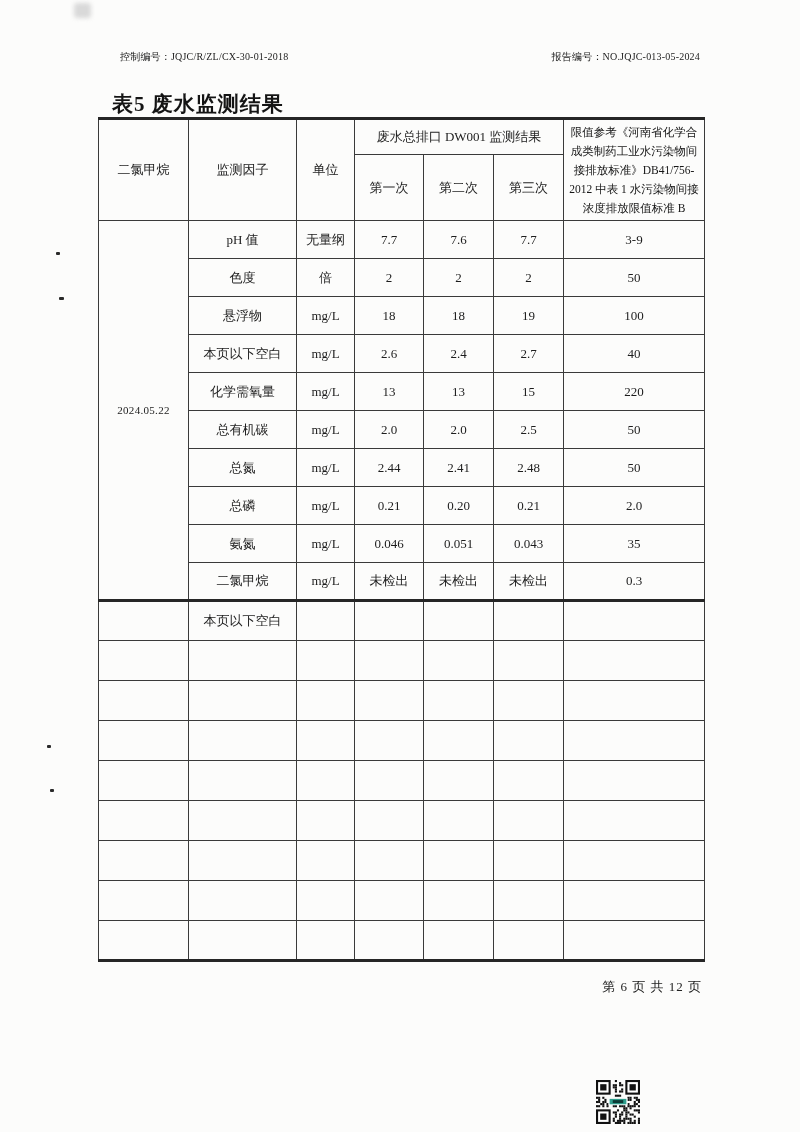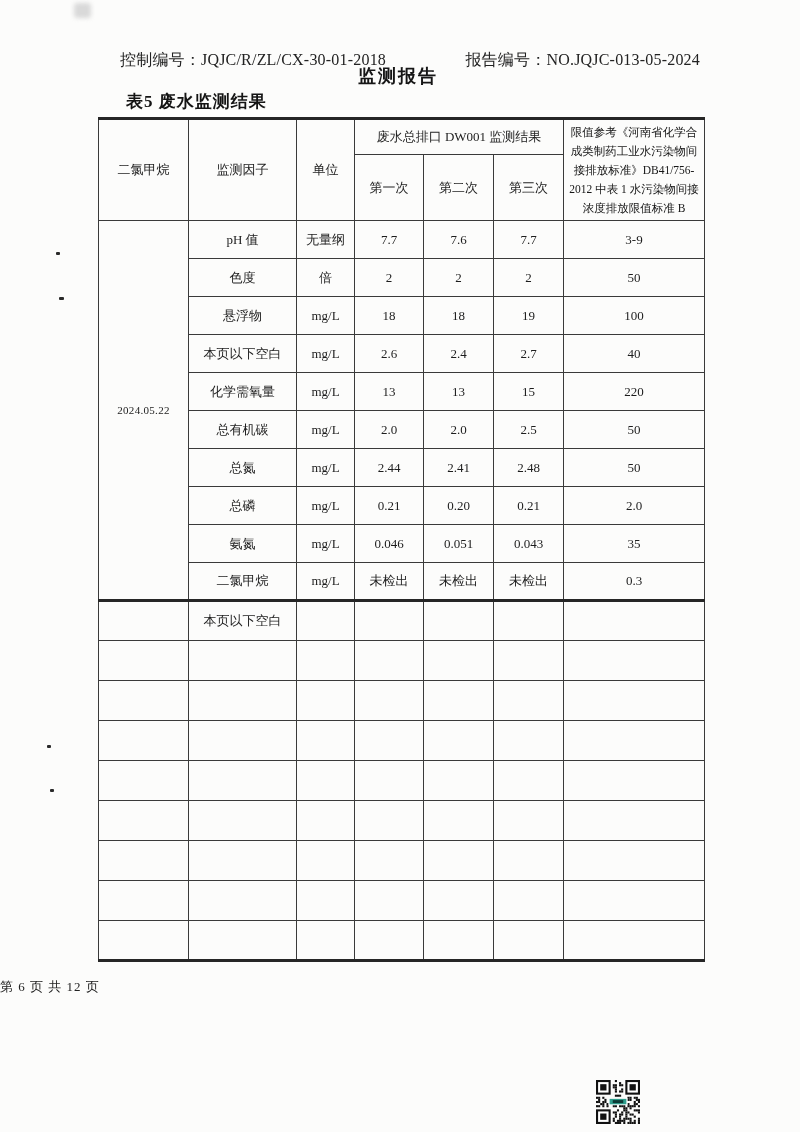--- a/index.html
+++ b/index.html
@@ -9,29 +9,29 @@
     margin:0 auto;
     background:#fcfcfb;
     font-family:"Liberation Serif","DejaVu Serif",serif;
     color:#1b1b1b;
     overflow:hidden;
   }
   
   .doc-numbers{
     position:absolute;left:120px;right:100px;top:50px;
     display:flex;justify-content:space-between;
-    font-size:16px;letter-spacing:0.2px;color:#222;
+    font-size:10px;letter-spacing:0.2px;color:#222;
   }
   .doc-title{
     position:absolute;left:0;top:64px;width:796px;
     text-align:center;font-size:18px;font-weight:bold;letter-spacing:2px;color:#161616;
   }
   .table-caption{
-    position:absolute;left:126px;top:90px;
-    font-size:17px;font-weight:bold;letter-spacing:1px;color:#141414;
+    position:absolute;left:112px;top:90px;
+    font-size:21px;font-weight:bold;letter-spacing:1px;color:#141414;
   }
   
   table.results{
     position:absolute;left:98px;top:117px;width:606px;
     border-collapse:collapse;table-layout:fixed;
     font-size:13px;color:#1d1d1d;
     border-top:3px solid #262626;
     border-bottom:3px solid #262626;
   }
   table.results td, table.results th{
@@ -48,41 +48,40 @@
   tr.note-row td{border-top:3px solid #262626;}
   tr.empty-row{height:40px;}
   td.limit-head{font-size:11.5px;line-height:19px;padding:2px 3px;color:#161616;}
   td.date-cell{font-size:11px;letter-spacing:0.3px;}
   
   .speck{position:absolute;background:#2a2a2a;border-radius:1px;}
   .smudge{position:absolute;left:74px;top:3px;width:17px;height:15px;background:#d9d9d9;filter:blur(2px);border-radius:3px;}
   
   .page-footer{
     position:absolute;left:0;top:978px;width:702px;
-    text-align:left;font-size:13px;letter-spacing:1px;color:#222;
+    text-align:right;font-size:13px;letter-spacing:1px;color:#222;
   }
   .qr{position:absolute;left:596px;top:1080px;width:44px;height:44px;}
 </style>
 </head>
 <body>
 
 <div class="page">
 
   <div class="smudge"></div>
   <div class="speck" style="left:56px;top:252px;width:4px;height:3px;"></div>
   <div class="speck" style="left:59px;top:297px;width:5px;height:3px;"></div>
   <div class="speck" style="left:47px;top:745px;width:4px;height:3px;"></div>
   <div class="speck" style="left:50px;top:789px;width:4px;height:3px;"></div>
 
   <div class="doc-numbers">
     <span><span>控制编号：</span><span>JQJC/R/ZL/CX-30-01-2018</span></span>
     <span><span>报告编号：</span><span>NO.JQJC-013-05-2024</span></span>
   </div>
 
-  <div class="doc-title">监测报告</div>
   <div class="table-caption">表5 废水监测结果</div>
 
   <table class="results">
     <colgroup>
       <col style="width:90px">
         <col style="width:108px">
         <col style="width:58px">
       <col style="width:69px">
         <col style="width:70px">
         <col style="width:70px">

